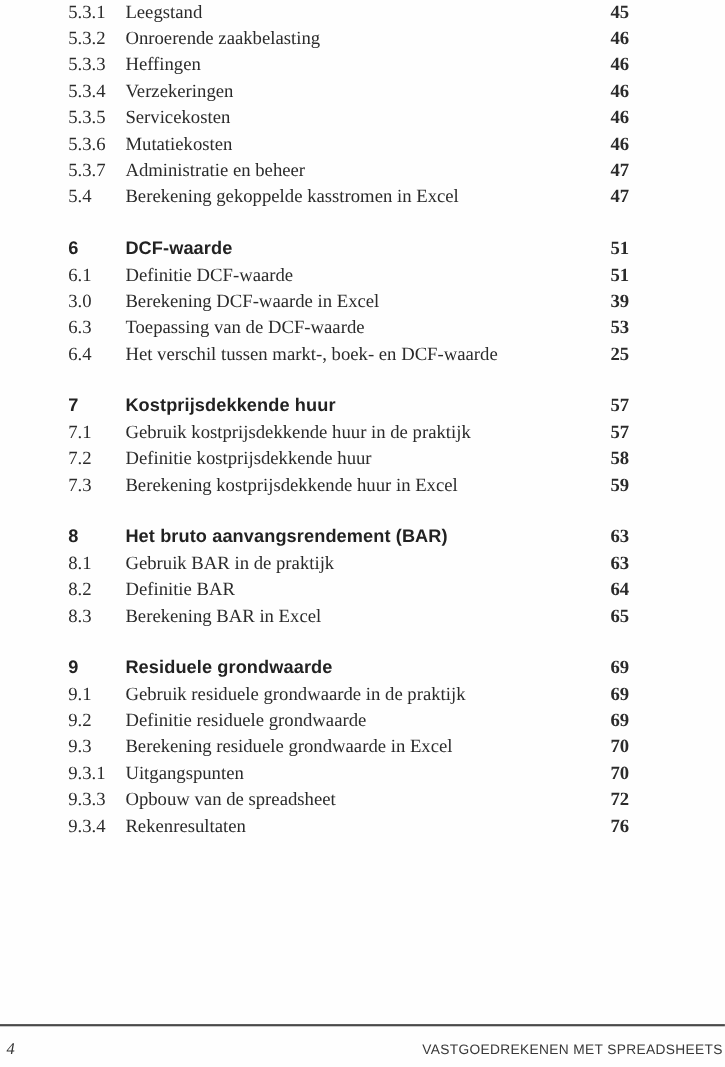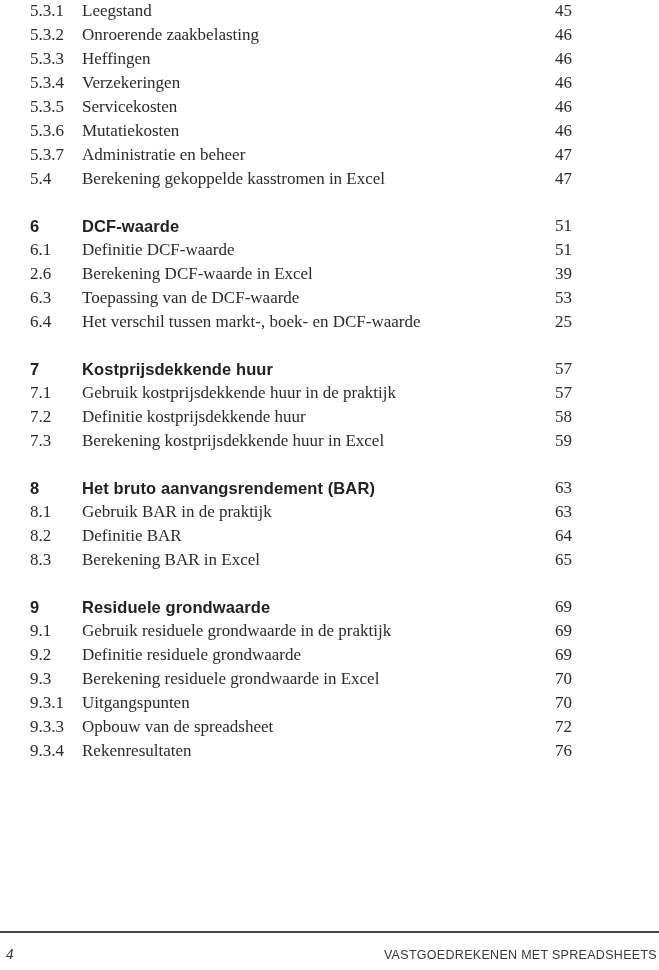--- a/index.html
+++ b/index.html
@@ -21,40 +21,40 @@
     top: -1px;
     left: 0;
     right: 0;
   }
   .toc-section + .toc-section {
     margin-top: 23px;
   }
   .toc-row {
     display: flex;
     align-items: flex-start;
-    padding-left: 30px;
+    padding-left: 62px;
     padding-right: 87px;
     line-height: 24px;
     font-size: 17px;
   }
   .toc-num {
     flex: none;
     width: 52px;
   }
   .toc-title {
     flex: 1;
     white-space: nowrap;
     overflow: hidden;
   }
   .toc-page {
     flex: none;
     min-width: 26px;
     text-align: right;
     font-family: "Liberation Serif", serif;
-    font-weight: normal;
+    font-weight: bold;
   }
   .toc-heading .toc-num,
   .toc-heading .toc-title {
     font-family: "Liberation Sans", sans-serif;
     font-weight: bold;
     font-size: 16.5px;
     letter-spacing: 0.1px;
     color: #222222;
   }
   .footer-rule {
@@ -142,21 +142,21 @@
           <span class="toc-num">6</span>
           <span class="toc-title">DCF-waarde</span>
           <span class="toc-page">51</span>
         </div>
         <div class="toc-row">
           <span class="toc-num">6.1</span>
           <span class="toc-title">Definitie DCF-waarde</span>
           <span class="toc-page">51</span>
         </div>
         <div class="toc-row">
-          <span class="toc-num">2.6</span>
+          <span class="toc-num">3.0</span>
           <span class="toc-title">Berekening DCF-waarde in Excel</span>
           <span class="toc-page">39</span>
         </div>
         <div class="toc-row">
           <span class="toc-num">6.3</span>
           <span class="toc-title">Toepassing van de DCF-waarde</span>
           <span class="toc-page">53</span>
         </div>
         <div class="toc-row">
           <span class="toc-num">6.4</span>

